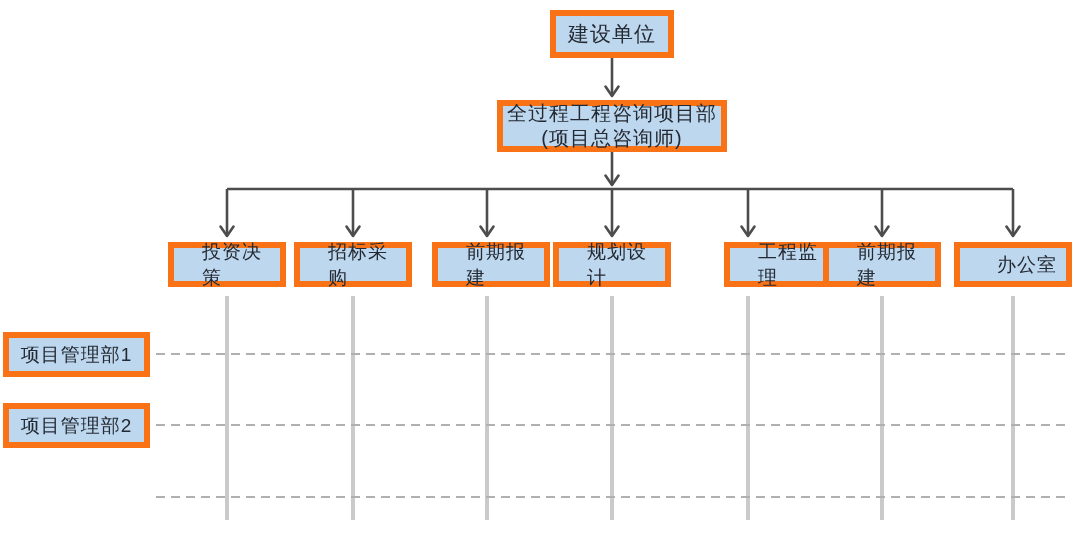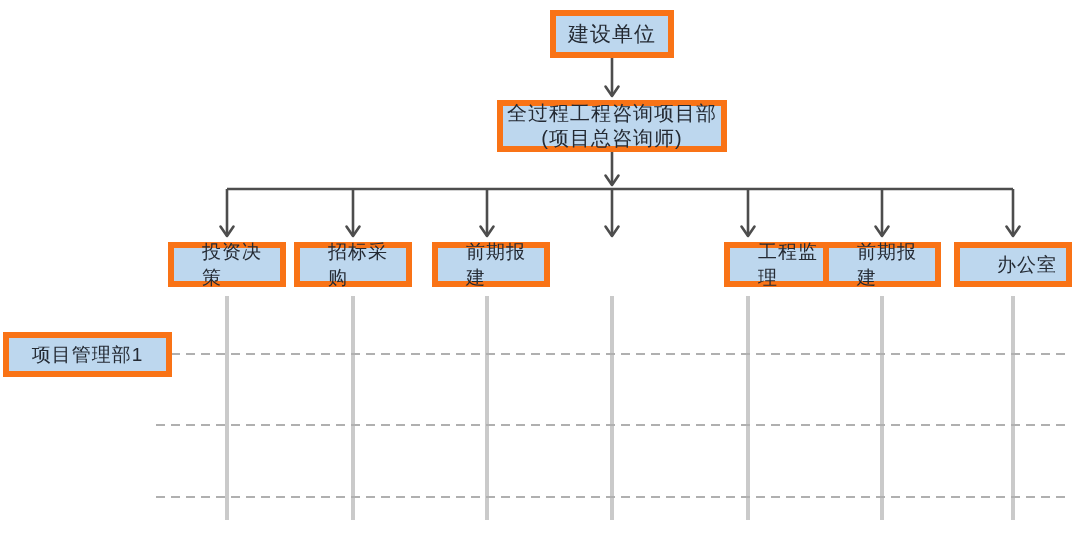--- a/index.html
+++ b/index.html
@@ -47,21 +47,21 @@
     line-height: 25px;
   }
   .box--dept {
     top: 242px;
     width: 118px; height: 45px;
     font-size: 19px;
     padding-left: 28px;
   }
   .box--team {
     left: 3px;
-    width: 169px; height: 45px;
+    width: 147px; height: 45px;
     font-size: 19px;
   }
 </style>
 </head>
 <body>
 
 <div class="canvas">
 
   <svg class="connector-layer" viewBox="0 0 1080 535" xmlns="http://www.w3.org/2000/svg">
     <defs>
@@ -111,27 +111,33 @@
 
   <div class="box box--dept" style="left:168px">
     <span>投资决策</span>
   </div>
   <div class="box box--dept" style="left:294px">
     <span>招标采购</span>
   </div>
   <div class="box box--dept" style="left:432px">
     <span>前期报建</span>
   </div>
+  <div class="box box--dept" style="left:553px">
+    <span>规划设计</span>
+  </div>
   <div class="box box--dept" style="left:724px">
     <span>工程监理</span>
   </div>
   <div class="box box--dept" style="left:823px">
     <span>前期报建</span>
   </div>
   <div class="box box--dept" style="left:954px">
     <span>办公室</span>
   </div>
 
   <div class="box box--team" style="top:332px">
     <span>项目管理部1</span>
   </div>
+  <div class="box box--team" style="top:403px">
+    <span>项目管理部2</span>
+  </div>
 
 </div>
 
 </body></html>

